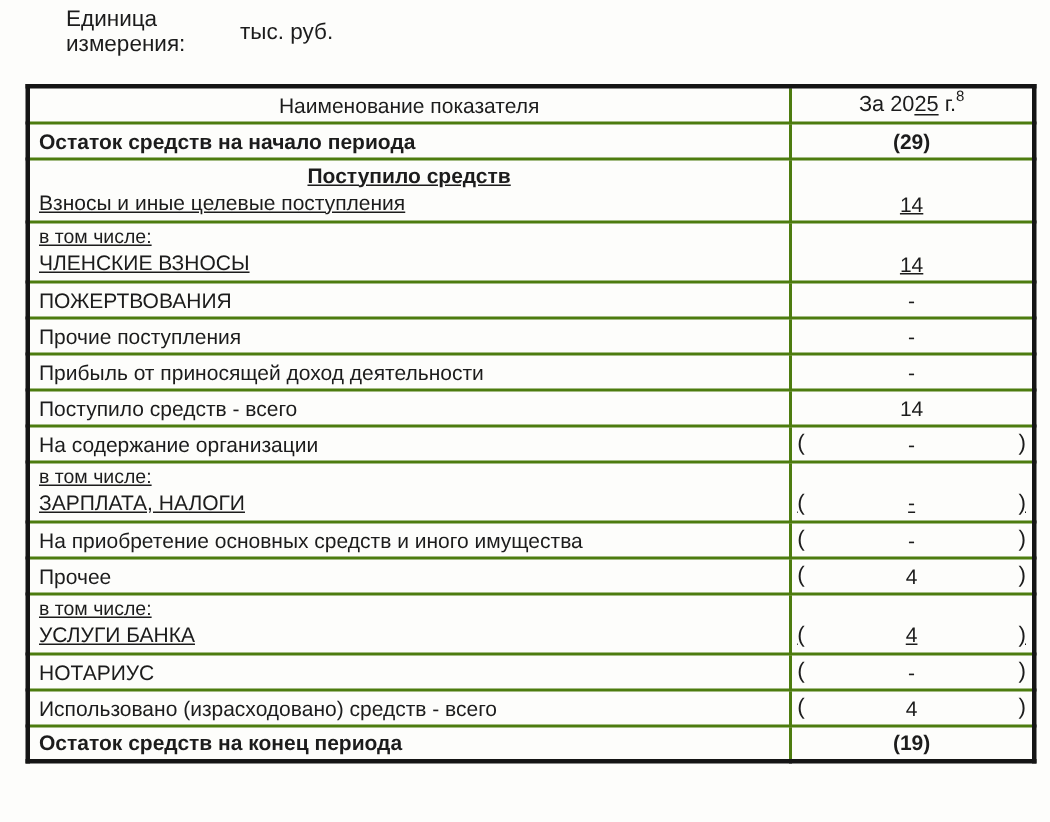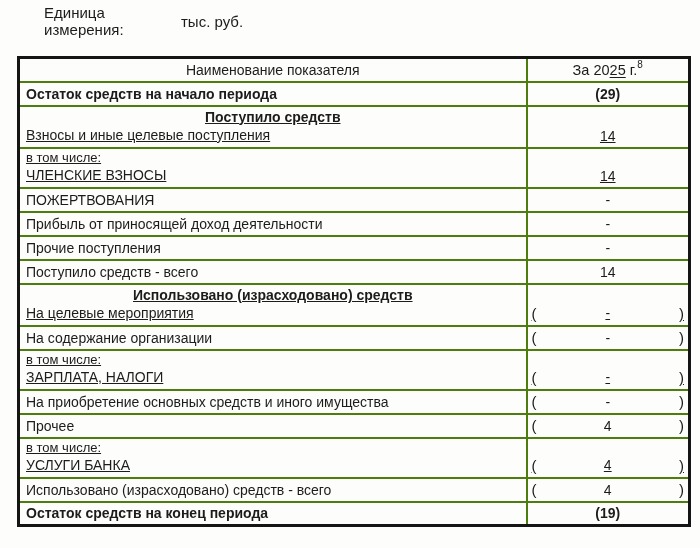--- a/index.html
+++ b/index.html
@@ -13,21 +13,21 @@
     overflow: hidden;
     position: relative;
   }
   
   .unit-block { position: absolute; left: 0; top: 0; width: 700px; height: 50px; }
   .unit-label {
     position: absolute; left: 44px; top: 4px;
     font-size: 15px; line-height: 17px;
   }
   .unit-value {
-    position: absolute; left: 181px; top: 13px;
+    position: absolute; left: 160px; top: 13px;
     font-size: 15px;
   }
   
   table.report {
     position: absolute; left: 17px; top: 56px;
     width: 671px;
     border-collapse: collapse;
     table-layout: fixed;
     border: 3px solid #151515;
     background: #fdfdfb;
@@ -120,58 +120,45 @@
     <td class="name-cell">
           <div class="label-line">ПОЖЕРТВОВАНИЯ</div>
         </td>
     <td class="val-cell">
           <div class="vwrap">-</div>
         </td>
   </tr>
 
   <tr class="single">
     <td class="name-cell">
+          <div class="label-line">Прочие поступления</div>
+        </td>
+    <td class="val-cell">
+          <div class="vwrap">-</div>
+        </td>
+  </tr>
+
+  <tr class="single">
+    <td class="name-cell">
           <div class="label-line">Прибыль от приносящей доход деятельности</div>
         </td>
     <td class="val-cell">
           <div class="vwrap">-</div>
         </td>
   </tr>
 
   <tr class="single">
     <td class="name-cell">
-          <div class="label-line">Прочие поступления</div>
-        </td>
-    <td class="val-cell">
-          <div class="vwrap">-</div>
-        </td>
-  </tr>
-
-  <tr class="single">
-    <td class="name-cell">
           <div class="label-line">Поступило средств - всего</div>
         </td>
     <td class="val-cell">
           <div class="vwrap">14</div>
         </td>
   </tr>
 
-  <tr class="double">
-    <td class="name-cell">
-      <div class="section-line">Использовано (израсходовано) средств</div>
-      <div class="label-line">На целевые мероприятия</div>
-    </td>
-    <td class="val-cell">
-      <div class="vwrap paren">
-        <span class="po">(</span>
-        <span class="pv">-</span>
-        <span class="pc">)</span>
-      </div>
-    </td>
-  </tr>
 
   <tr class="single">
     <td class="name-cell">
           <div class="label-line">На содержание организации</div>
         </td>
     <td class="val-cell">
       <div class="vwrap paren">
         <span class="po">(</span>
         <span class="pv">-</span>
         <span class="pc">)</span>
@@ -226,20 +213,32 @@
     </td>
     <td class="val-cell">
       <div class="vwrap paren">
         <span class="po">(</span>
         <span class="pv">4</span>
         <span class="pc">)</span>
       </div>
     </td>
   </tr>
 
+  <tr class="single">
+    <td class="name-cell">
+          <div class="label-line">НОТАРИУС</div>
+        </td>
+    <td class="val-cell">
+      <div class="vwrap paren">
+        <span class="po">(</span>
+        <span class="pv">-</span>
+        <span class="pc">)</span>
+      </div>
+    </td>
+  </tr>
 
   <tr class="single">
     <td class="name-cell">
           <div class="label-line">Использовано (израсходовано) средств - всего</div>
         </td>
     <td class="val-cell">
       <div class="vwrap paren">
         <span class="po">(</span>
         <span class="pv">4</span>
         <span class="pc">)</span>

